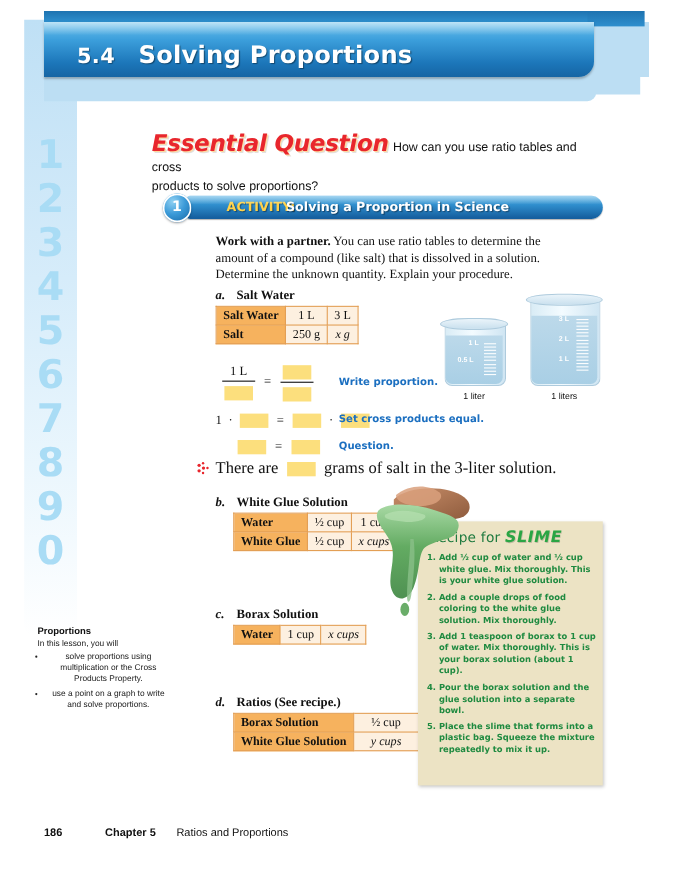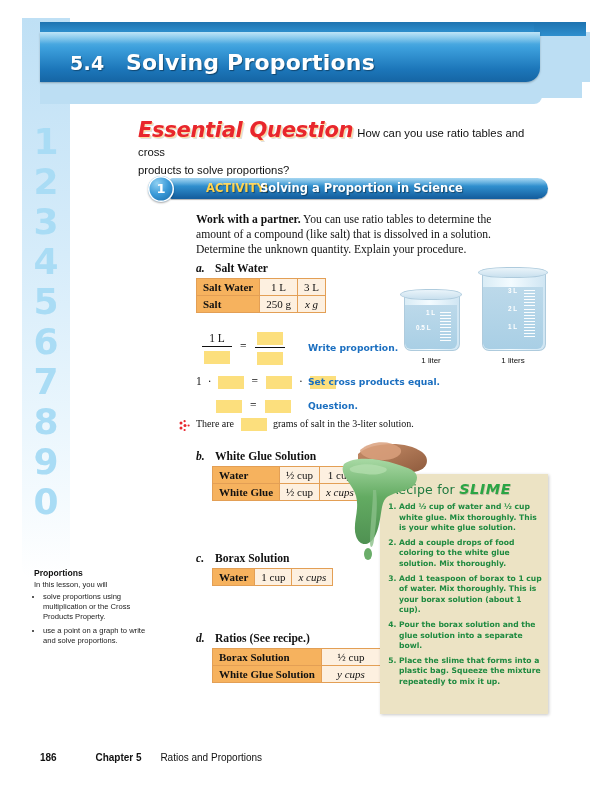--- a/index.html
+++ b/index.html
@@ -22,21 +22,21 @@
   .numstrip .digits{
     position:absolute;left:0;top:104px;width:48px;
     font-family:"DejaVu Sans", sans-serif;
     font-weight:bold;font-size:36px;line-height:40px;
     color:#a9dcf5;
     text-align:center;
   }
   .numstrip .digits span{display:block;}
 
   
-  .banner-wrap{position:absolute;left:40px;top:22px;width:542px;height:80px;}
+  .banner-wrap{position:absolute;left:40px;top:10px;width:542px;height:80px;}
   .band-pale{
     position:absolute;left:0;top:0;width:542px;height:76px;
     background:#bcdef3;
     border-radius:3px 0 0 3px;
   }
   .band-pale2{
     position:absolute;left:0;top:60px;width:502px;height:22px;
     background:#bcdef3;border-radius:0 0 8px 0;
   }
   .band-dark{
@@ -178,21 +178,21 @@
   .mathtxt{font-family:"Liberation Serif",serif;font-size:11.5px;color:#111;}
   .annot{
     position:absolute;
     font-family:"DejaVu Sans",sans-serif;font-weight:bold;
     font-size:9.2px;color:#1b6fc0;
   }
   .row-eq{position:absolute;font-family:"Liberation Serif",serif;font-size:12px;color:#111;}
 
   .sentence{
     position:absolute;left:196px;top:418px;
-    font-family:"Liberation Serif",serif;font-size:10px;color:#111;
+    font-family:"Liberation Serif",serif;font-size:15px;color:#111;
   }
   .redbullet{
     position:absolute;left:178px;top:419px;width:14px;height:14px;
   }
 
   
   .beaker-area{position:absolute;left:398px;top:258px;width:160px;height:120px;}
   .bk{position:absolute;}
   .bk .glass{
     position:absolute;left:0;top:0;width:100%;height:100%;
@@ -250,21 +250,21 @@
 
   
   .note{
     position:absolute;left:34px;top:568px;width:120px;
     font-family:"Liberation Sans",sans-serif;color:#222;
   }
   .note h4{
     margin:0 0 2px 0;font-size:8.6px;font-weight:bold;color:#111;
   }
   .note p{margin:0 0 2px 0;font-size:7.6px;line-height:10px;}
-  .note ul{margin:0;padding-left:9px;}
+  .note ul{margin:0;padding-left:9px;text-align:center;}
   .note li{font-size:7.6px;line-height:10px;margin-bottom:4px;}
 
   
   .footer{
     position:absolute;left:40px;top:752px;width:400px;
     font-family:"Liberation Sans",sans-serif;font-size:10px;color:#111;
   }
   .footer .pg{font-weight:bold;margin-right:22px;}
   .footer .ch{font-weight:bold;margin-right:16px;padding-left:14px;}
   .footer .ttl{font-weight:normal;}

